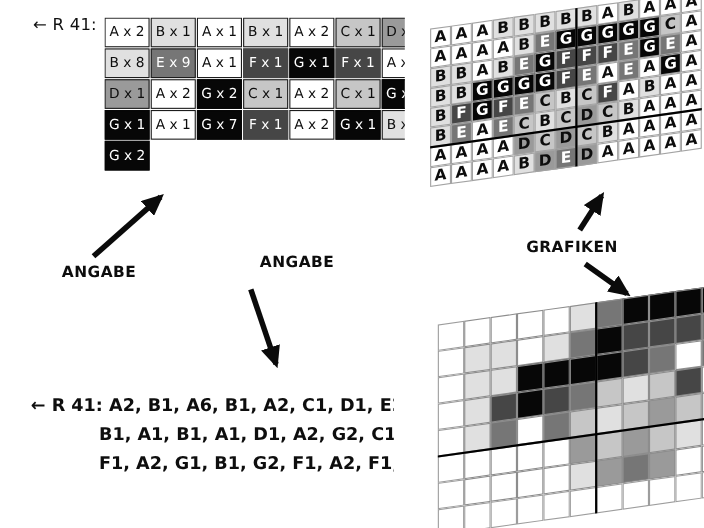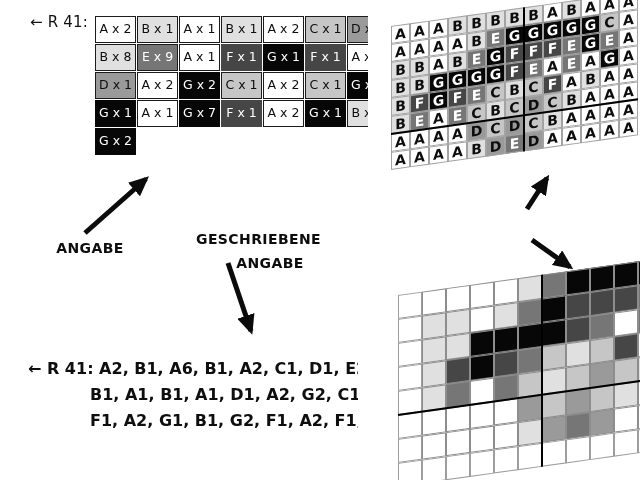--- a/index.html
+++ b/index.html
@@ -337,24 +337,24 @@
     <line x1="228" y1="263" x2="251" y2="331" stroke="#0b0b0b" stroke-width="5" marker-end="url(#ah)"></line>
     <line x1="527" y1="209" x2="547" y2="178" stroke="#0b0b0b" stroke-width="5" marker-end="url(#ah)"></line>
     <line x1="532" y1="240" x2="570" y2="267" stroke="#0b0b0b" stroke-width="5" marker-end="url(#ah)"></line>
   </svg>
 
   <div class="diagram-label label-farb">
     <div class="line2">ANGABE</div>
   </div>
 
   <div class="diagram-label label-gesch">
-    <div class="line1">GESCHRIEBENE</div>
     <div class="line2">ANGABE</div>
   </div>
 
+  <div class="diagram-label label-grafiken">GRAFIKEN</div>
 
   <div class="written">
     <div><span>← R 41:</span> <span>A2, B1, A6, B1, A2, C1, D1, E2, F4, G3</span></div>
     <div class="cont">B1, A1, B1, A1, D1, A2, G2, C1, A2, C1</div>
     <div class="cont">F1, A2, G1, B1, G2, F1, A2, F1, G2</div>
   </div>
 
 </div>
 
 </body></html>

